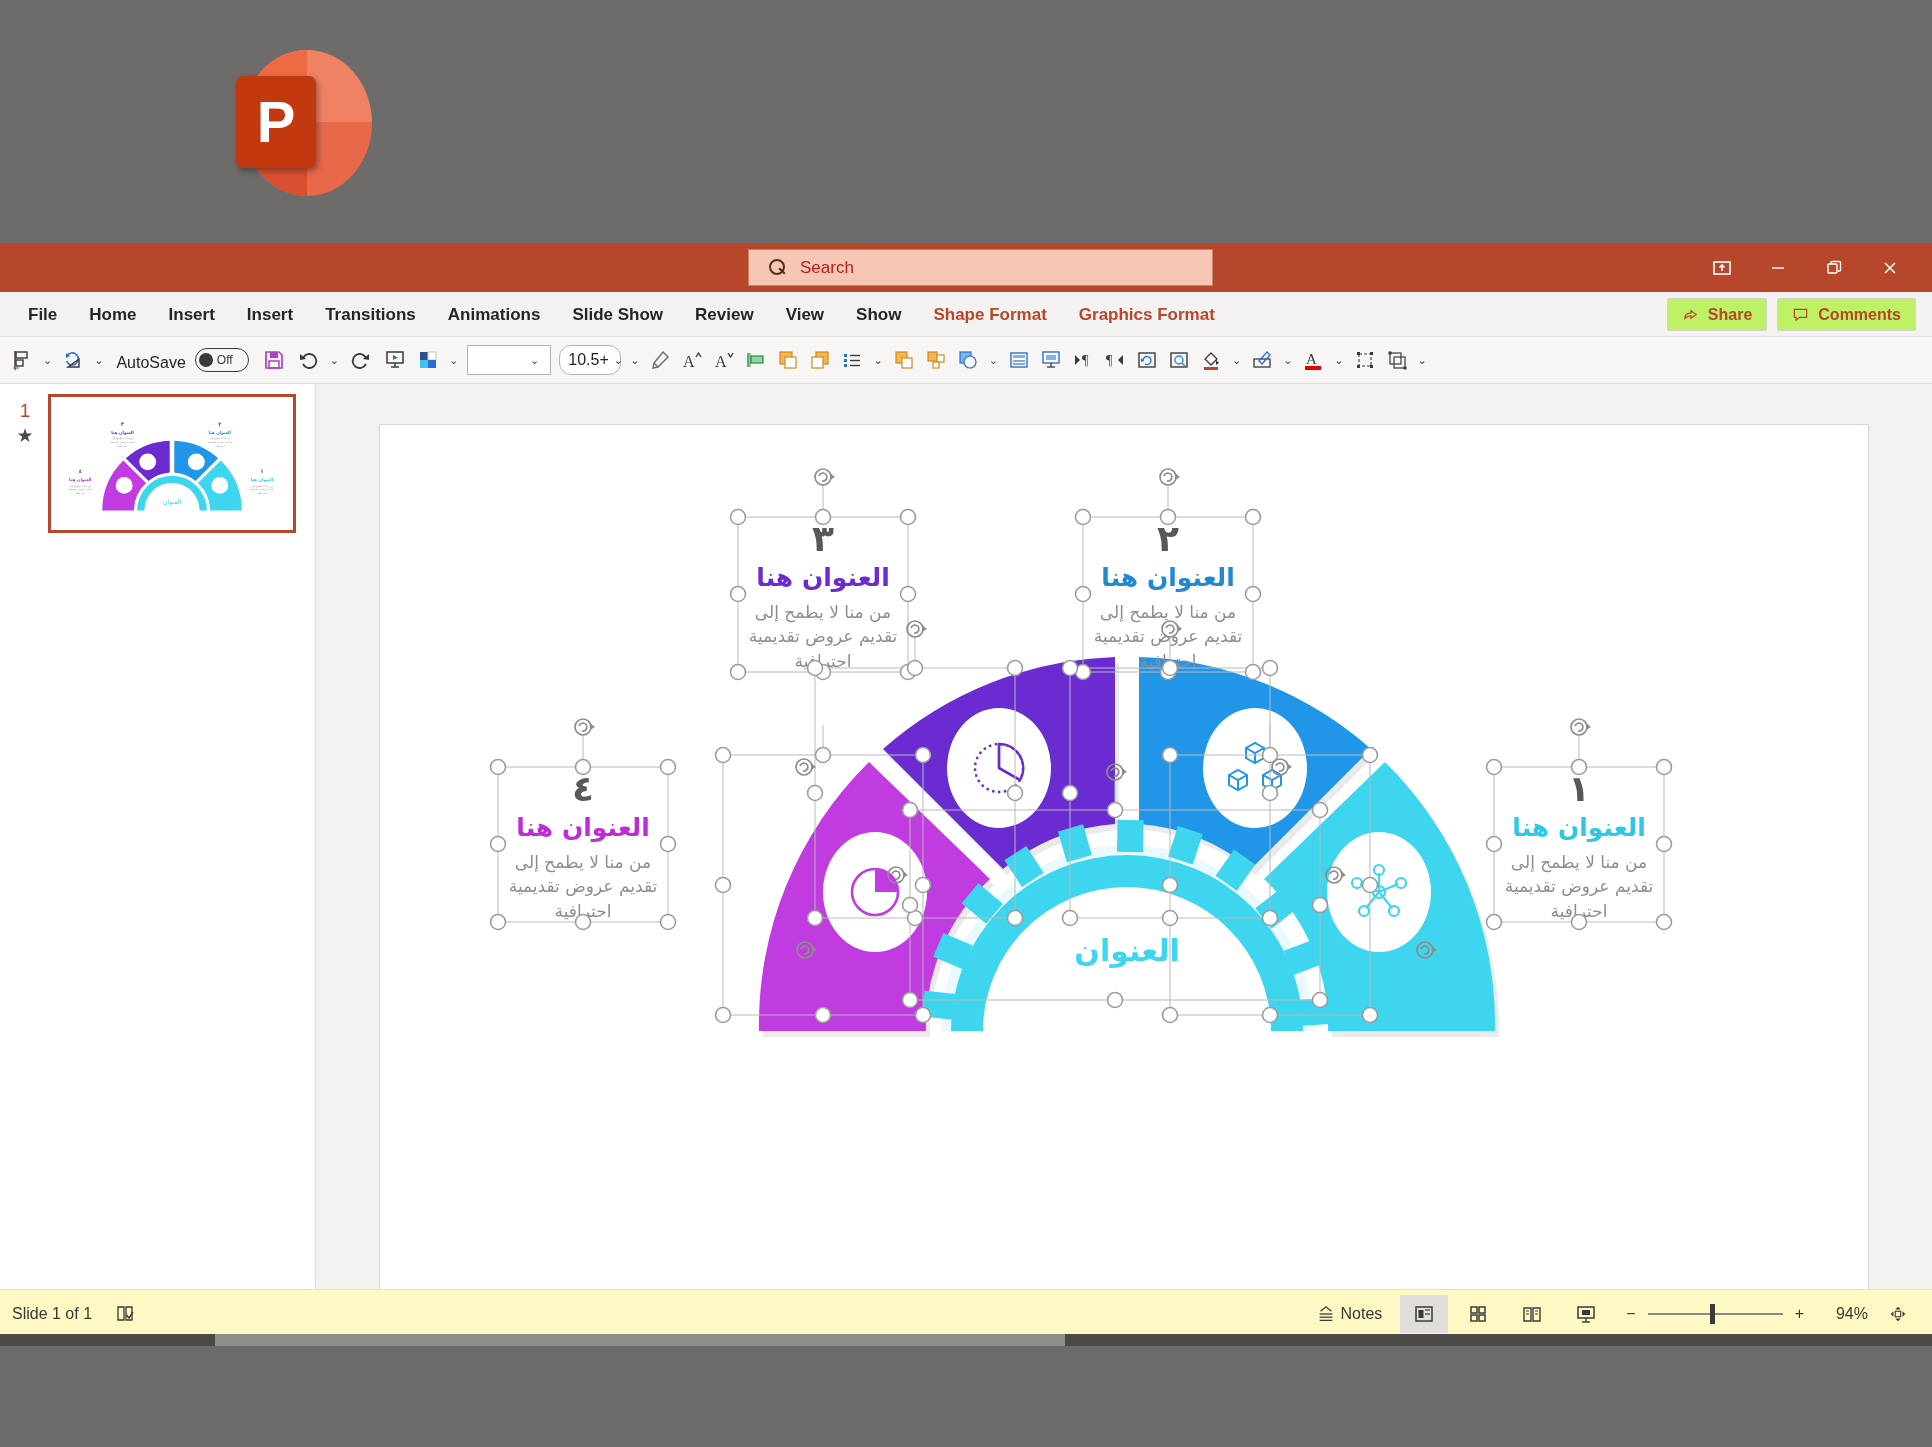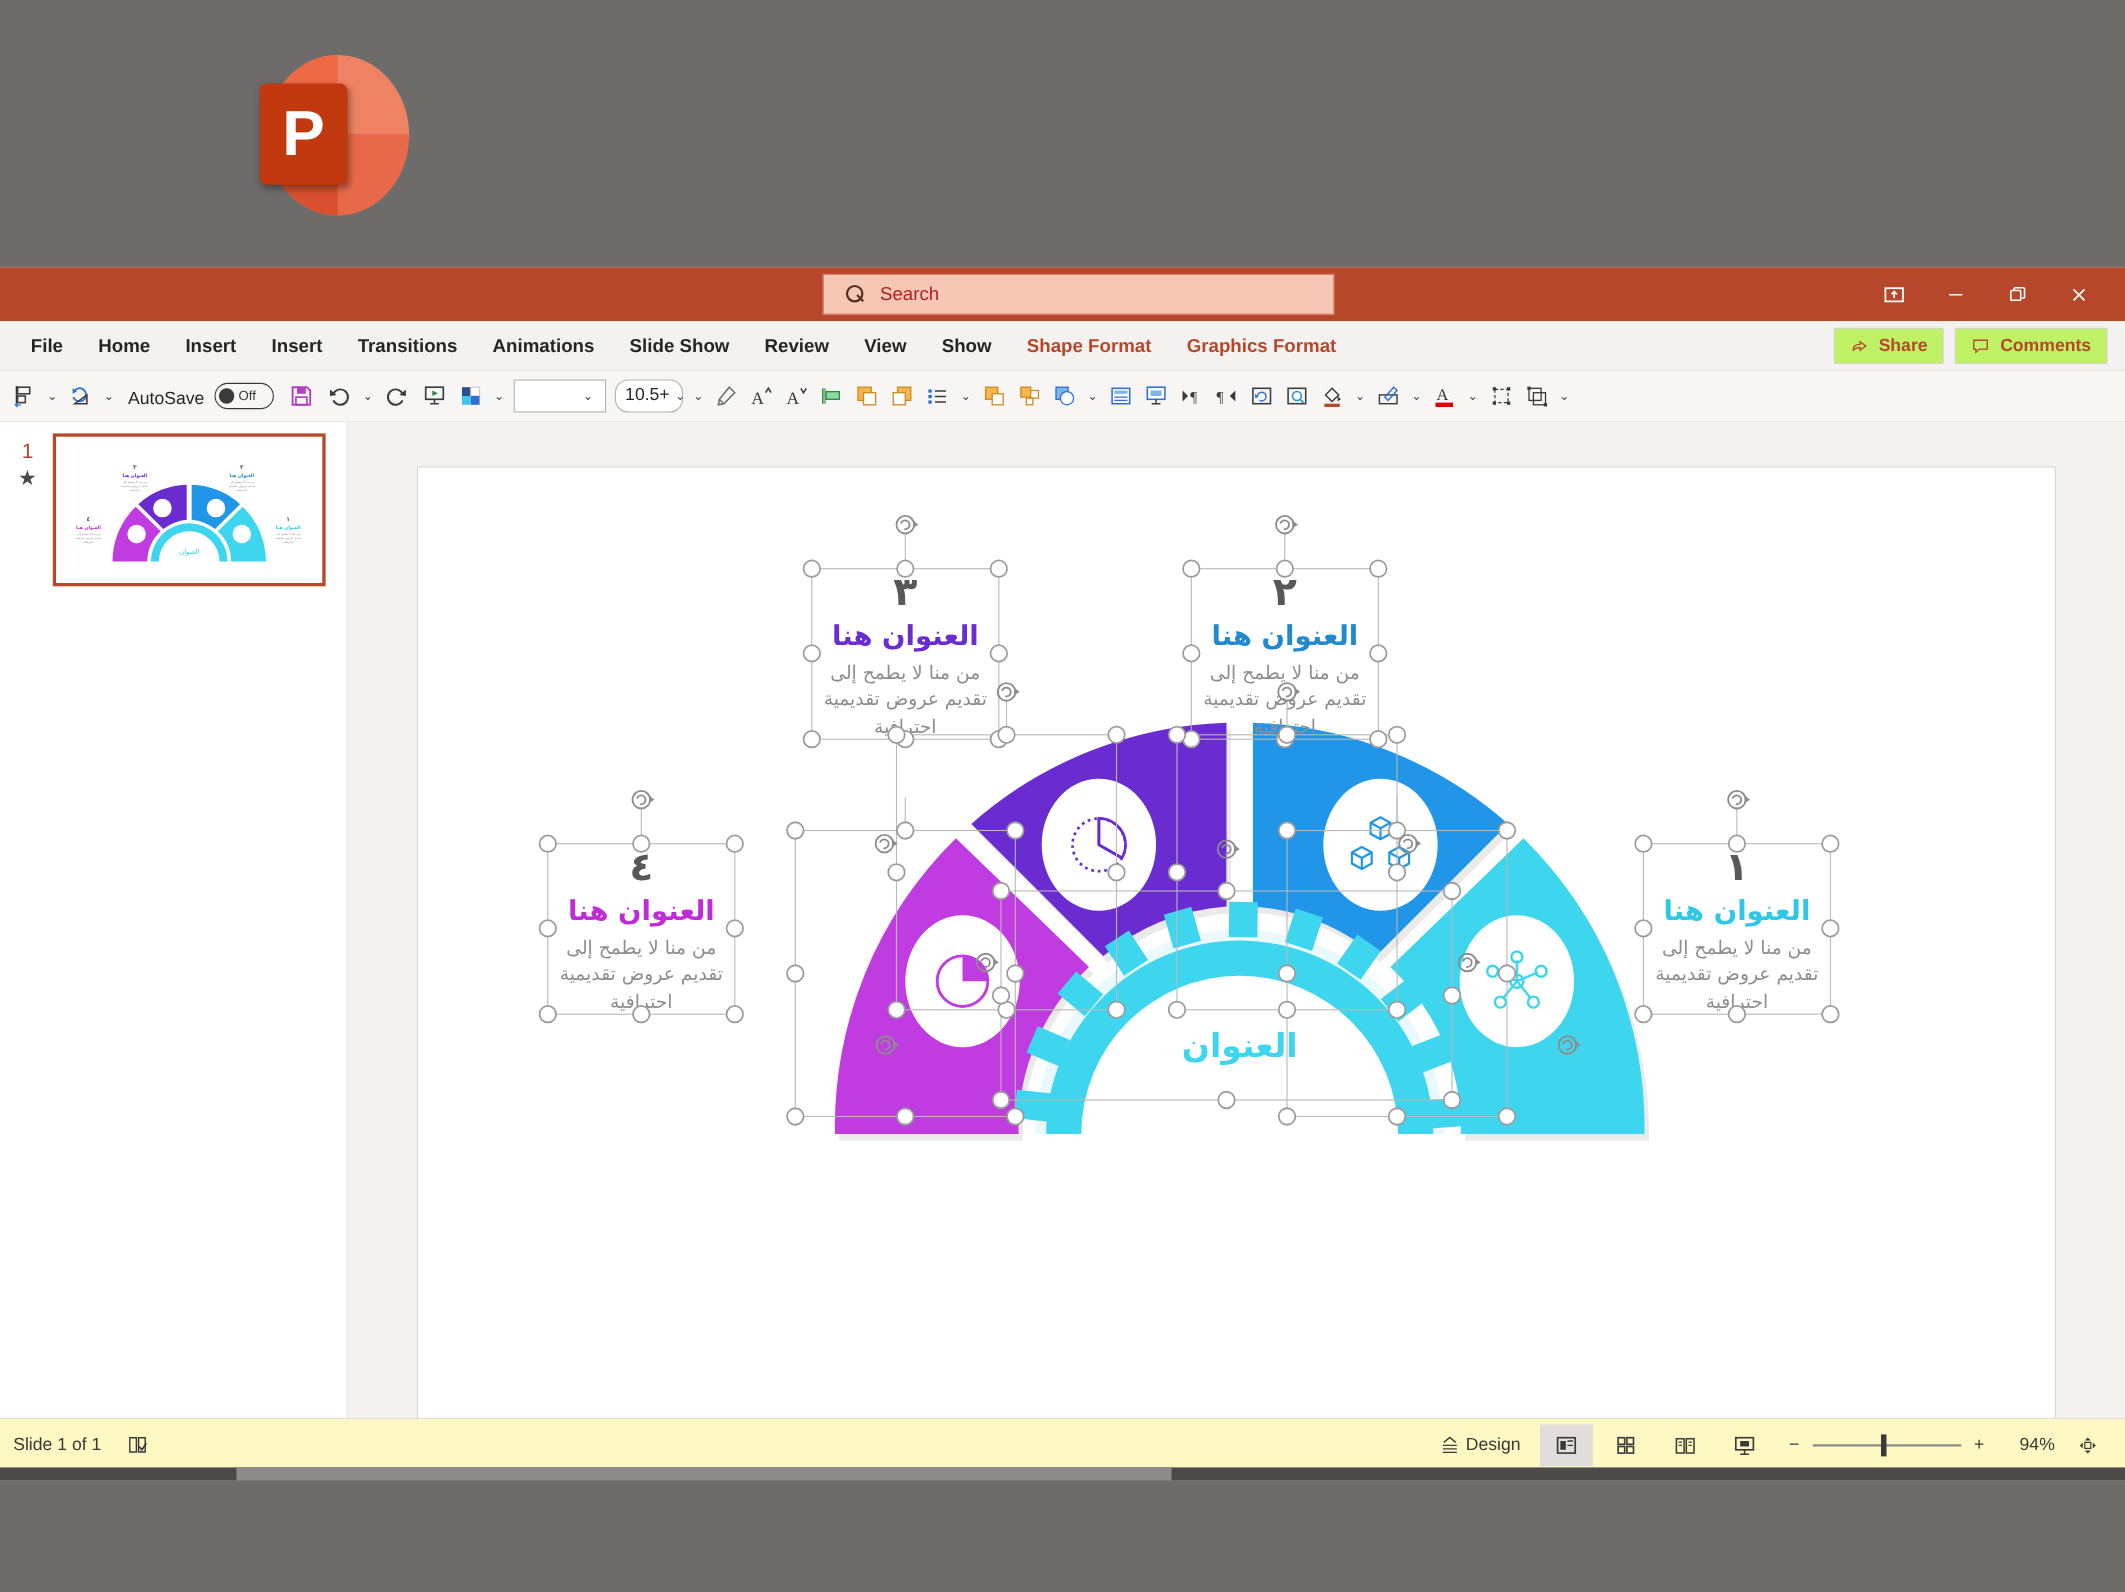--- a/index.html
+++ b/index.html
@@ -835,21 +835,21 @@
       </div>
 
       <div class="status-right">
         <div class="notes-btn">
           <svg width="20" height="20" viewBox="0 0 22 22">
             <path d="M5 8 L11 3 L17 8" fill="none" stroke="#3a3a3a" stroke-width="1.4"></path>
             <line x1="4" y1="11" x2="18" y2="11" stroke="#3a3a3a" stroke-width="1.4"></line>
             <line x1="4" y1="14.5" x2="18" y2="14.5" stroke="#3a3a3a" stroke-width="1.4"></line>
             <line x1="4" y1="18" x2="18" y2="18" stroke="#3a3a3a" stroke-width="1.4"></line>
           </svg>
-          <span>Design</span>
+          <span>Notes</span>
         </div>
 
         <div class="view-btn active">
           <svg width="22" height="22" viewBox="0 0 22 22">
             <rect x="3" y="4" width="16" height="14" fill="none" stroke="#3a3a3a" stroke-width="1.5"></rect>
             <rect x="5.5" y="7" width="5" height="8" fill="#3a3a3a"></rect>
             <line x1="12" y1="7" x2="17" y2="7" stroke="#3a3a3a" stroke-width="1.2"></line>
             <line x1="12" y1="11" x2="17" y2="11" stroke="#3a3a3a" stroke-width="1.2"></line>
           </svg>
         </div>

